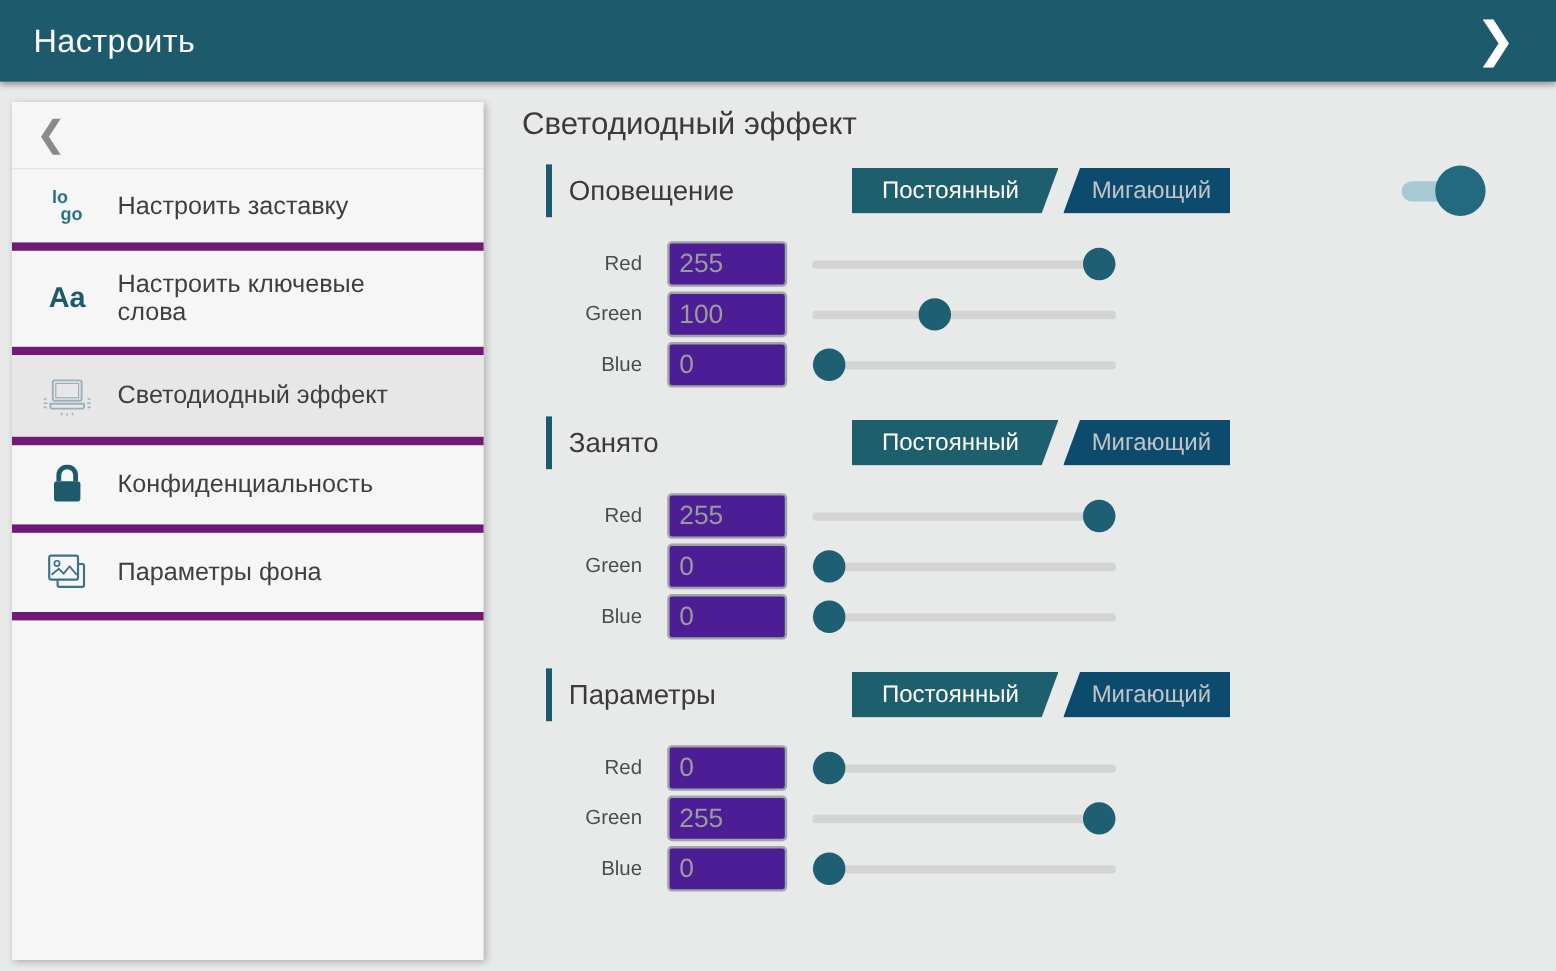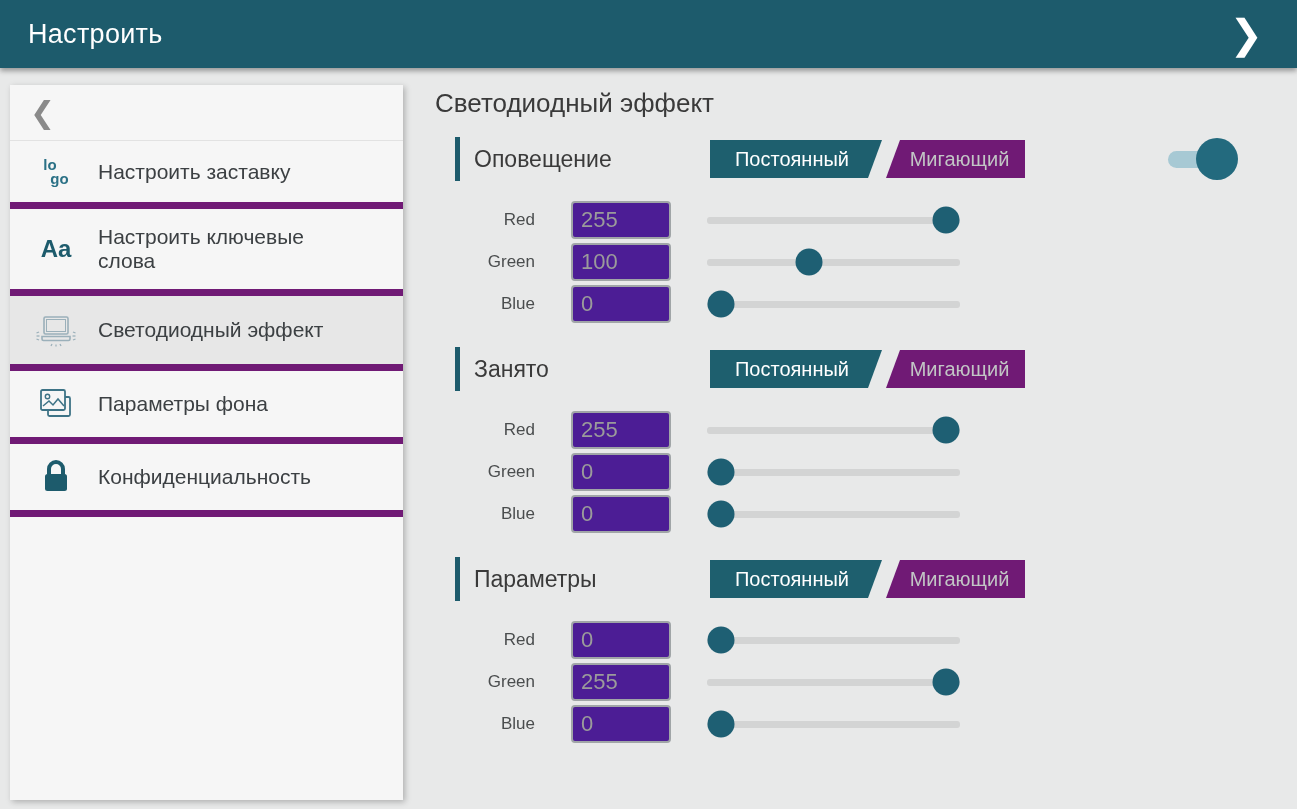--- a/index.html
+++ b/index.html
@@ -53,40 +53,40 @@
   
   .mode { position:relative; width:315px; height:38px; }
   .mode .seg { position:absolute; top:0; bottom:0; display:flex; align-items:center;
                justify-content:center; font-size:20px; cursor:pointer; }
   .mode .seg.active {
     left:0; width:172px; background:#1e5f6e; color:#fff;
     clip-path:polygon(0 0,100% 0,calc(100% - 14px) 100%,0 100%);
     padding-right:8px;
   }
   .mode .seg.inactive {
-    left:176px; right:0; background:#701a75; color:#c2c5c5;
+    left:176px; right:0; background:#0c4a6e; color:#c2c5c5;
     clip-path:polygon(14px 0,100% 0,100% 100%,0 100%);
     padding-left:8px;
   }
   
   .switch { margin-left:auto; position:relative; width:62px; height:42px; cursor:pointer; }
   .switch .track {
     position:absolute; left:0; top:13px; width:50px; height:17px;
     border-radius:9px; background:#a7c9d4;
   }
   .switch .knob {
     position:absolute; top:0; width:42px; height:42px; border-radius:50%;
     background:#236a7e;
   }
   .switch.on .knob { right:-8px; }
   
   .rows { margin-top:18px; }
   .rgb-row {
     display:grid; grid-template-columns:80px 100px 253px;
-    column-gap:36px; align-items:center; margin-bottom:8px; height:34px;
+    column-gap:21px; align-items:center; margin-bottom:8px; height:34px;
   }
   .ch-label { text-align:right; font-size:17px; color:#4a4d4e; }
   .ch-input {
     width:100px; height:34px; border:2px solid #a0a5a7; border-radius:4px;
     background:#4c1d95; color:#9b9b9b; font-size:22px; padding:17px 8px;
     font-family:"Liberation Sans","DejaVu Sans",sans-serif;
   }
   .slider { position:relative; height:34px; cursor:pointer; }
   .slider .track {
     position:absolute; left:0; right:0; top:14px; height:7px;
@@ -140,38 +140,38 @@
           <path d="M18 32 l-1 2" stroke-width="1.2"></path>
             <path d="M22 32.5 v2" stroke-width="1.2"></path>
             <path d="M26 32 l1 2" stroke-width="1.2"></path>
         </svg>
       </span>
       <span>Светодиодный эффект</span>
     </div>
 
     <div class="side-item">
       <span class="side-ic">
+        <svg width="30" height="34" viewBox="0 0 30 34">
+          <path d="M8 14 v-5 a7 7 0 0 1 14 0 v5" fill="none" stroke="#1d5b6c" stroke-width="4"></path>
+          <rect x="4" y="14" width="22" height="17" rx="2.5" fill="#1d5b6c"></rect>
+        </svg>
+      </span>
+      <span>Конфиденциальность</span>
+    </div>
+
+    <div class="side-item">
+      <span class="side-ic">
         <svg width="36" height="34" viewBox="0 0 36 34" fill="none" stroke="#3d7386" stroke-width="1.8">
           <rect x="10" y="10" width="22" height="19" rx="1.5" fill="#f6f6f6"></rect>
           <rect x="3" y="3" width="24" height="20" rx="1.5" fill="#f6f6f6"></rect>
           <circle cx="9.5" cy="9.5" r="2.2" stroke-width="1.4"></circle>
           <path d="M5 19 l6 -5 4 4 5 -6 6 7" stroke-width="1.5"></path>
         </svg>
       </span>
       <span>Параметры фона</span>
-    </div>
-
-    <div class="side-item">
-      <span class="side-ic">
-        <svg width="30" height="34" viewBox="0 0 30 34">
-          <path d="M8 14 v-5 a7 7 0 0 1 14 0 v5" fill="none" stroke="#1d5b6c" stroke-width="4"></path>
-          <rect x="4" y="14" width="22" height="17" rx="2.5" fill="#1d5b6c"></rect>
-        </svg>
-      </span>
-      <span>Конфиденциальность</span>
     </div>
   </div>
 
   <div class="main">
     <div class="main-title">Светодиодный эффект</div>
 
     <div class="section">
       <div class="sec-head">
         <div class="sec-accent"></div>
         <div class="sec-title">Оповещение</div>

